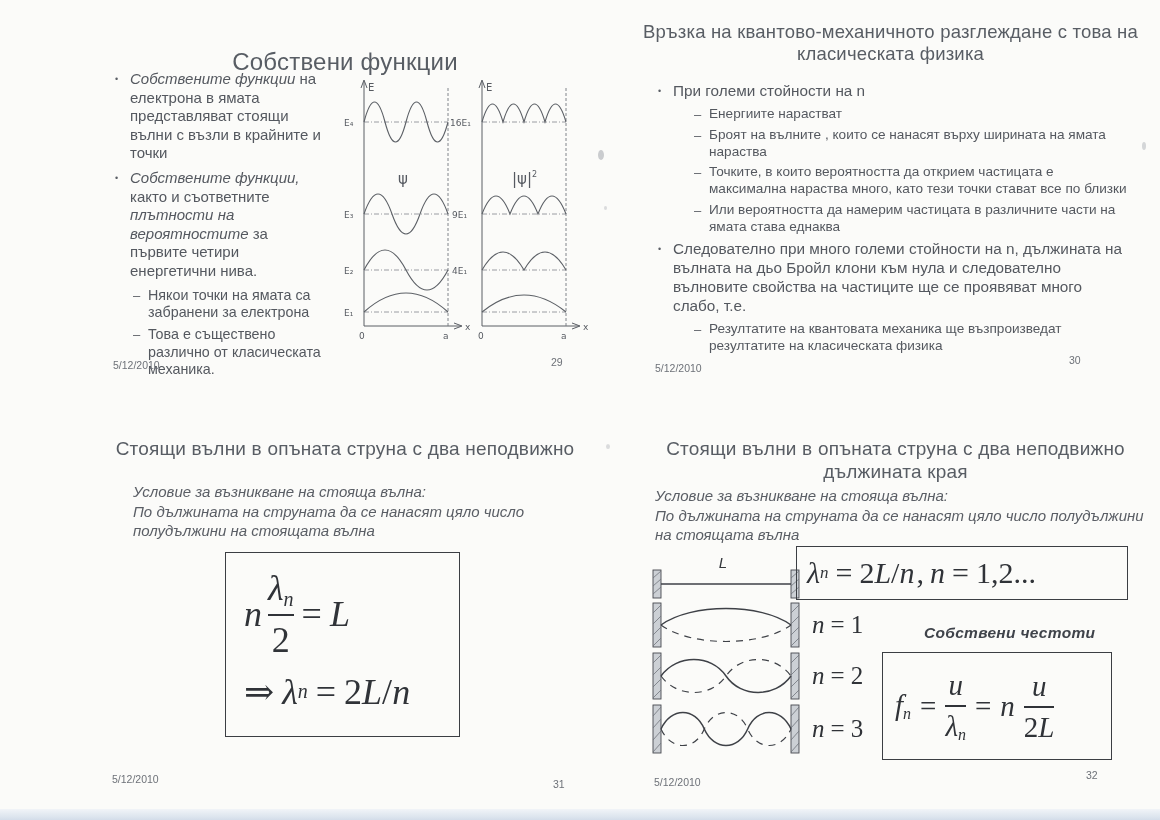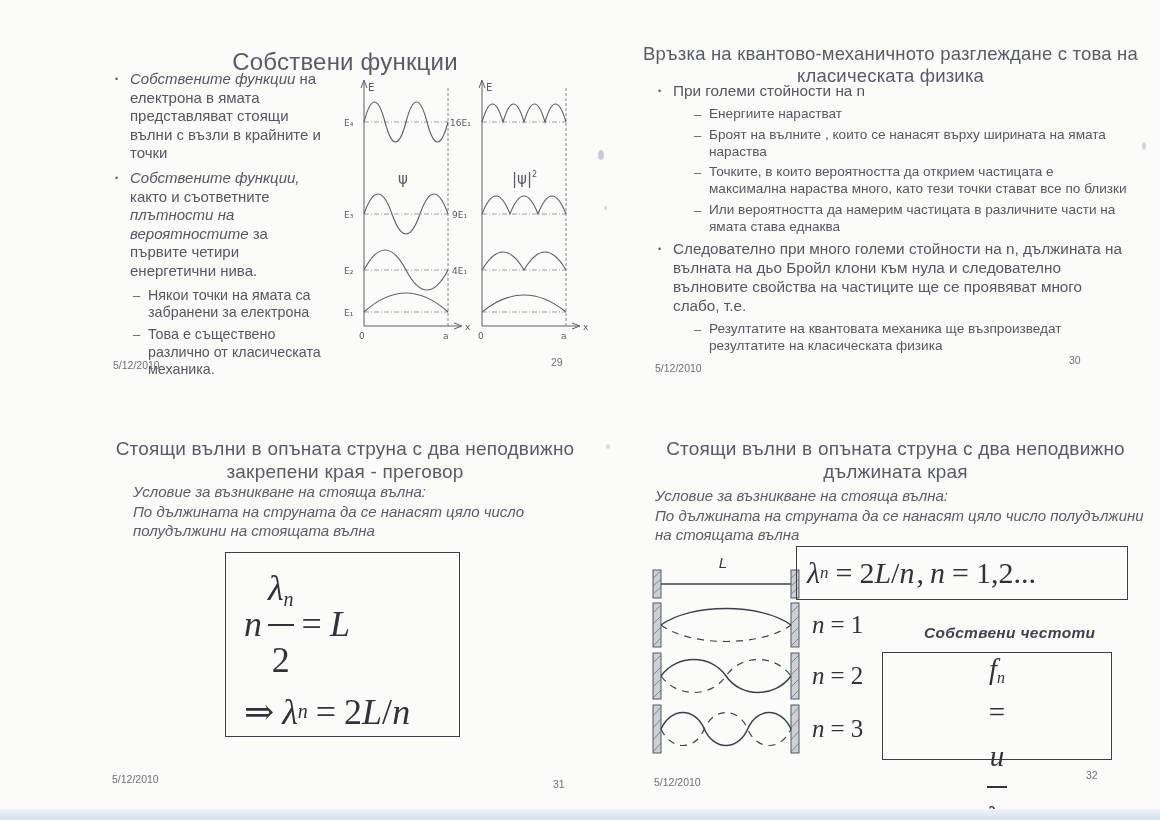--- a/index.html
+++ b/index.html
@@ -6,21 +6,21 @@
   .sheet{position:relative;width:1160px;height:820px;background:#fbfbf9;overflow:hidden;
          font-family:"Liberation Sans","DejaVu Sans",sans-serif;color:#54585f;}
   .slide{position:absolute;}
   .s29{left:95px;top:18px;width:500px;height:378px;}
   .s30{left:638px;top:18px;width:505px;height:378px;}
   .s31{left:95px;top:428px;width:500px;height:378px;}
   .s32{left:638px;top:428px;width:515px;height:385px;}
 
   .title{margin:0;text-align:center;font-weight:400;color:#585d64;letter-spacing:.2px;}
   .t29{margin-top:30px;font-size:24px;}
-  .t30{margin-top:25px;font-size:18.5px;line-height:1.18;}
+  .t30{margin-top:3px;font-size:18.5px;line-height:1.18;}
   .t31,.t32{margin-top:10px;font-size:19px;line-height:1.2;}
   .title span{display:block;}
 
   .li{display:flex;align-items:flex-start;}
   .mk{flex:0 0 15px;text-align:left;color:#5a5e65;}
   .l1 .mk{font-size:9px;padding-top:4px;}
   .l2 .mk{font-size:13px;padding-top:1px;}
   .tx{margin:0;line-height:1.24;}
   i{}
 
@@ -50,42 +50,42 @@
   .wv{stroke:#5c6066;stroke-width:1.1;fill:none;}
 
   .cond{position:absolute;font-style:italic;font-size:15px;line-height:1.3;color:#5a5e65;}
   .c31{left:38px;top:54px;}
   .c32{left:17px;top:58px;}
 
   .math,.math *{font-family:"Liberation Serif","DejaVu Serif",serif;color:#303338;}
   .mi{font-style:italic;}
   .mn,.mo{font-style:normal;}
   .msub{font-style:italic;vertical-align:-0.28em;}
-  .frac{display:inline-flex;flex-direction:column;align-items:center;gap:10px;}
+  .frac{display:inline-flex;flex-direction:column;align-items:center;}
   .fbar{align-self:stretch;height:2px;background:#303338;margin:3px 0;}
 
   .fbox{position:absolute;border:1.6px solid #3b3e43;background:transparent;}
   .f31{left:130px;top:124px;width:235px;height:185px;padding:14px 0 0 18px;box-sizing:border-box;font-size:36px;}
   .f31 .mrow{display:flex;align-items:center;}
   .f31 .msub{font-size:20px;}
   .f31 .frac{margin:0 8px 0 6px;}
   .f31 .r2{margin-top:10px;}
   .f31 .imp{letter-spacing:-2px;margin-right:10px;}
 
   .flambox{left:158px;top:118px;width:332px;height:54px;display:flex;align-items:center;
            padding:0 10px;box-sizing:border-box;font-size:30px;}
   .flambox .msub{font-size:17px;}
   .flambox .mo{margin:0 7px;}
   .flambox .comma{margin:0 6px 0 2px;}
 
   .freqlab{position:absolute;left:286px;top:196px;font-size:15.5px;font-weight:700;
            font-style:italic;color:#3f434a;letter-spacing:.3px;}
 
   .f32{left:244px;top:224px;width:230px;height:108px;display:flex;align-items:center;
-       padding:0 12px;box-sizing:border-box;font-size:29px;gap:9px;flex-direction:column;}
+       padding:0 12px;box-sizing:border-box;font-size:29px;gap:9px;}
   .f32 .msub{font-size:16px;}
   .f32 .frac{margin-top:2px;}
 
   .strings{position:absolute;left:12px;top:128px;width:240px;}
   .srow{display:flex;align-items:center;}
   .wsvg{flex:0 0 152px;}
   .nlab{margin-left:10px;font-size:25px;white-space:nowrap;}
   .nlab .mn{margin-left:6px;}
   .post{fill:#ccd0d5;stroke:#45484e;stroke-width:.9;}
   .hatch{stroke:#70747b;stroke-width:.8;}
@@ -215,21 +215,20 @@
         <p class="tx">Резултатите на квантовата механика ще възпроизведат резултатите на класическата физика</p>
       </div>
     </div>
     <span class="ft fd30">5/12/2010</span>
     <span class="ft fp30">30</span>
   </section>
 
   <section class="slide s31">
     <h2 class="title t31">
       <span>Стоящи вълни в опъната струна с два неподвижно</span>
-      <span>закрепени края - преговор</span>
     </h2>
     <div class="cond c31">
       <div>Условие за възникване на стояща вълна:</div>
       <div>По дължината на струната да се нанасят цяло число</div>
       <div>полудължини на стоящата вълна</div>
     </div>
 
     <div class="fbox f31 math">
       <div class="mrow">
         <span class="mi">n</span>

